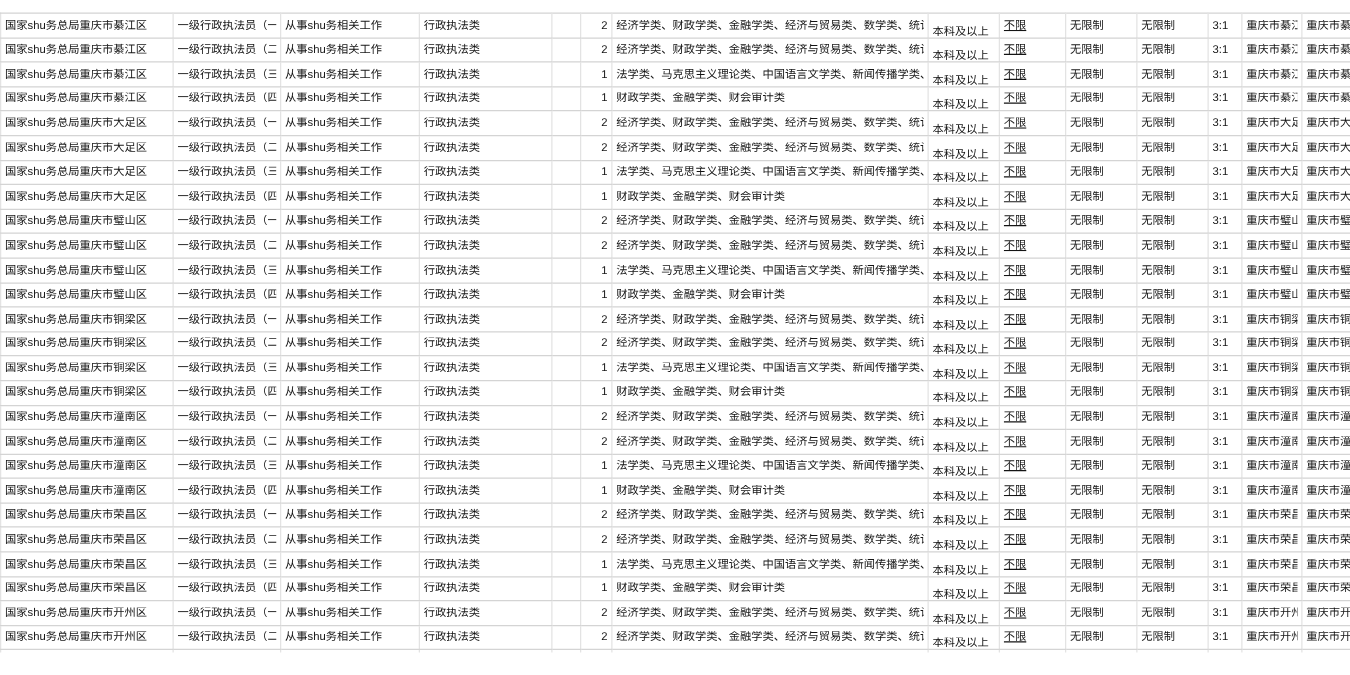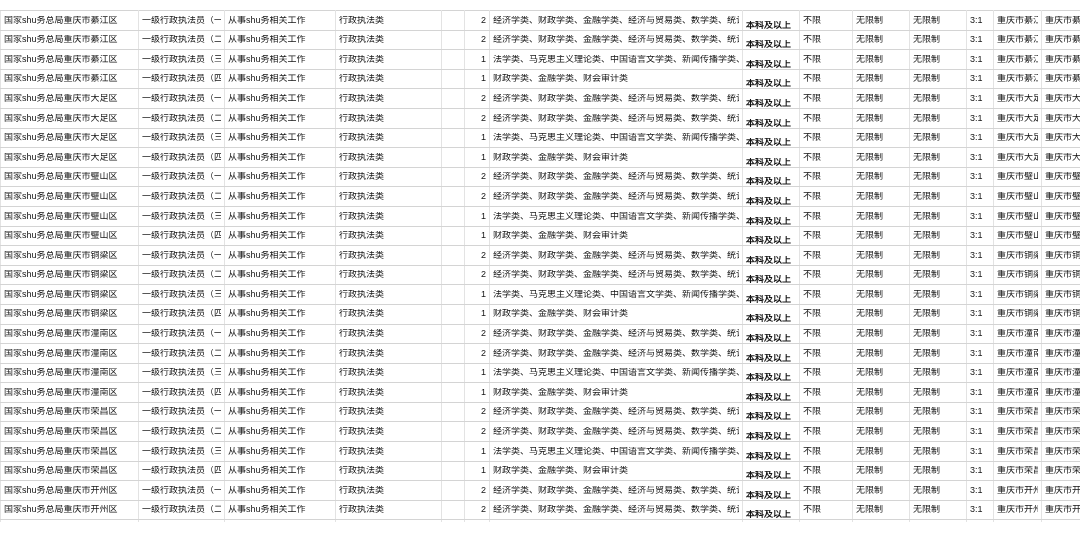--- a/index.html
+++ b/index.html
@@ -45,22 +45,22 @@
   }
 
   
   .c-org       { width: 138px; }
   .c-post      { width: 86px; }
   .c-duty      { width: 111px; }
   .c-cat       { width: 106px; }
   .c-gap       { width: 23px; border-left-color:#e8e8e8; border-right-color:#e8e8e8;}
   .c-num       { width: 25px; text-align: right; padding-right: 6px; }
   .c-major     { width: 253px; }
-  .c-edu       { width: 57px; font-weight: bold; }
-  .c-degree    { width: 53px; }
+  .c-edu       { width: 57px; }
+  .c-degree    { width: 53px; text-decoration: underline; }
   .c-polit     { width: 57px; }
   .c-exp       { width: 57px; }
   .c-ratio     { width: 27px; margin-left: 44px; }
   .c-loc1      { width: 48px; }
   .c-loc2      { width: 47px; }
 
   .cell-inner {
     display: block;
     overflow: hidden;
     text-overflow: clip;

